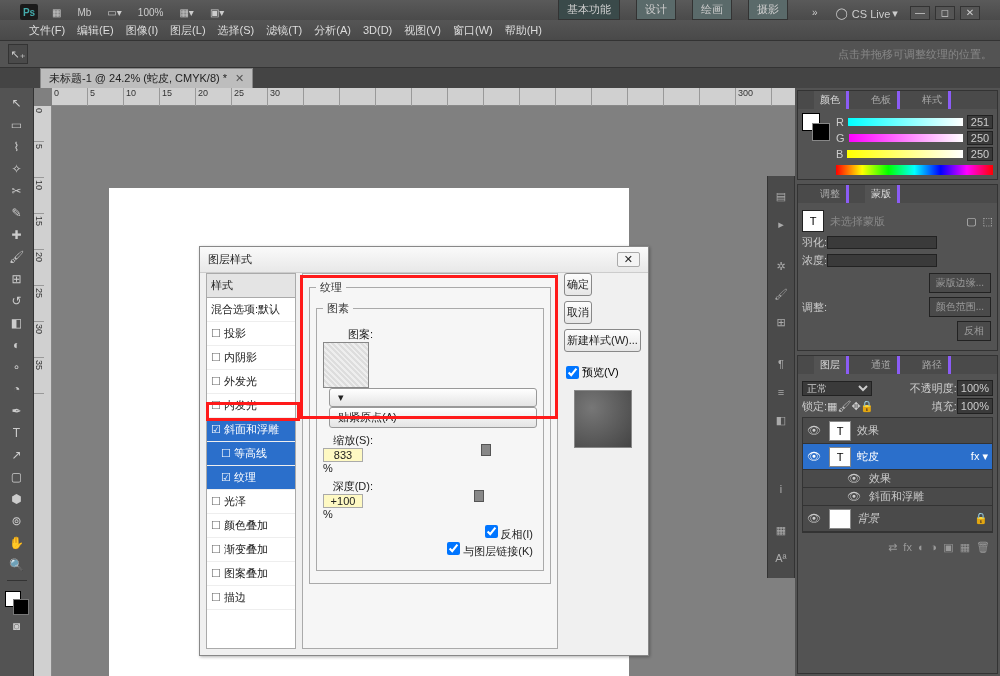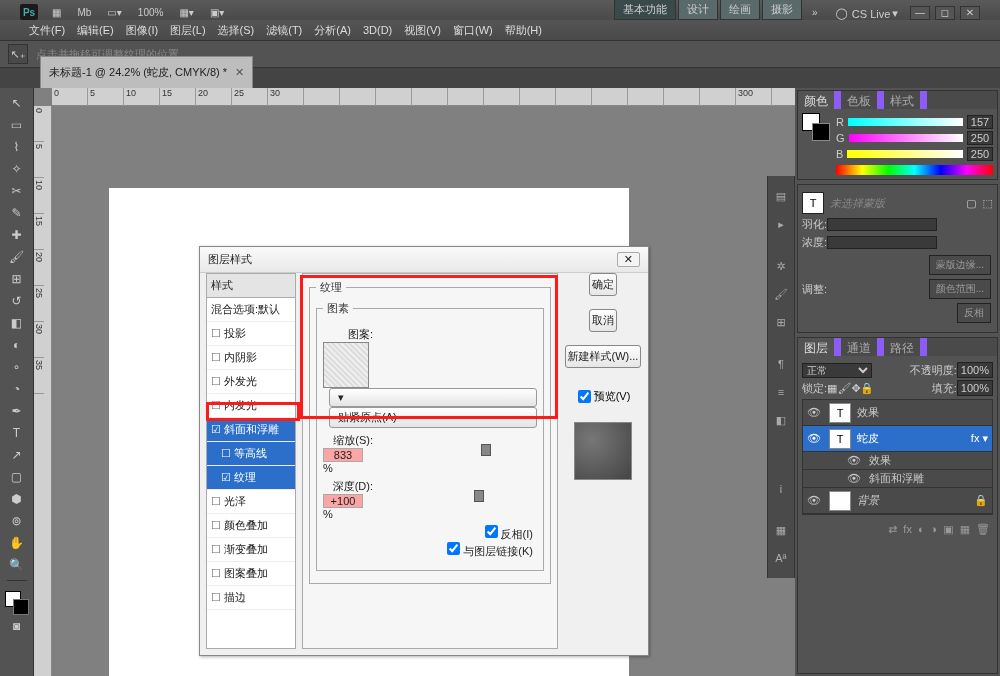--- a/index.html
+++ b/index.html
@@ -3,37 +3,37 @@
 <meta charset="utf-8">
 <style>
 * { margin: 0; padding: 0; box-sizing: border-box; font-family: "Microsoft YaHei", sans-serif; font-size: 11px; }
 body { background: #505050; width: 1000px; height: 676px; overflow: hidden; position: relative; }
 
 
 .titlebar { height: 20px; background: linear-gradient(#5a5a5a,#4a4a4a); display: flex; align-items: flex-end; padding: 0 20px; color: #ccc; }
 .titlebar .ps-logo { width: 18px; height: 16px; background: #1a1a1a; color: #4aa; font-weight: bold; display: flex; align-items: center; justify-content: center; border-radius: 2px; margin-right: 6px; font-size: 10px;}
 .titlebar .tb-item { margin: 0 4px; padding: 2px 4px; color: #ccc; font-size: 10px; }
 .titlebar .spacer { flex: 1; }
-.titlebar .workspace-btn { background: #5a6a6a; padding: 2px 8px; border: 1px solid #333; margin-right: 2px; }
+.titlebar .workspace-btn { background: #5a6a6a; padding: 2px 8px; border: 1px solid #333; margin-right: 16px; }
 .titlebar .ws-sel { background:#3a4a4a;}
 .titlebar .cslive { margin: 0 10px; display:flex; align-items:center;}
 .titlebar .winbtns span { display:inline-block; width:20px; height:14px; border:1px solid #333; background:#555; margin-left:2px; text-align:center; line-height:12px; font-size:10px;}
 
 
 .menubar { height: 20px; background: linear-gradient(#555,#494949); display: flex; align-items: center; padding: 0 23px; color: #ddd; }
 .menubar span { margin: 0 6px; }
 
 
 .optbar { height: 28px; background: #535353; border-top: 1px solid #333; border-bottom: 1px solid #333; display: flex; align-items: center; color: #ccc; padding: 0 8px; }
 .optbar .move-icon { width: 20px; height: 20px; border: 1px solid #333; background:#4a4a4a; margin-right: 8px; display:flex;align-items:center;justify-content:center;}
-.optbar .hint { flex:1; text-align:left; color:#888;}
+.optbar .hint { flex:1; text-align:right; color:#888;}
 
 
 .doctab-row { height: 20px; background: #444; display:flex; align-items:flex-end; padding-left: 40px;}
-.doctab { background:#bdbdbd; color:#222; padding:8px 8px; border:1px solid #888; border-bottom:none; display:flex; align-items:center;}
+.doctab { background:#bdbdbd; color:#222; padding:2px 8px; border:1px solid #888; border-bottom:none; display:flex; align-items:center;}
 .doctab .x { margin-left:8px; color:#555;}
 
 
 .main { position:absolute; top:88px; bottom:0; left:0; right:0; display:flex;}
 .tools { width:34px; background:#535353; border-right:1px solid #333; padding:4px 2px; display:flex; flex-direction:column; align-items:center;}
 .tools .t { width:24px; height:20px; margin:1px 0; color:#ccc; display:flex; align-items:center; justify-content:center; font-size:12px;}
 .tools .sep { width:20px; height:1px; background:#333; margin:4px 0;}
 .tools .swatch { width:24px; height:24px; position:relative; margin-top:6px;}
 .tools .swatch .fg { position:absolute; width:16px; height:16px; background:#fff; border:1px solid #000; top:0; left:0;}
 .tools .swatch .bg { position:absolute; width:16px; height:16px; background:#000; border:1px solid #777; bottom:0; right:0;}
@@ -62,33 +62,33 @@
 .panel-area { flex:1; display:flex;}
 .tex-panel { flex:1; border:1px solid #aaa; background:#f6f6f6; padding:6px; margin-right:6px;}
 .tex-panel fieldset { border:1px solid #aaa; padding:6px; margin-bottom:6px;}
 .tex-panel legend { padding:0 4px; color:#333;}
 .tex-panel .row2 { display:flex; margin:5px 0; color:#222;flex-direction:column;}
 .tex-panel .row2 label { width:50px; text-align:right; margin-right:4px;}
 .tex-panel .swatch2 { width:46px; height:46px; border:1px solid #888; background:repeating-linear-gradient(45deg,#ddd,#ddd 2px,#eee 2px,#eee 4px);}
 .tex-panel .btn { border:1px solid #999; background:linear-gradient(#fff,#e4e4e4); padding:2px 8px; margin-left:6px; border-radius:3px;}
 .tex-panel .slider { flex:1; height:4px; background:#ccc; margin:0 6px; position:relative;}
 .tex-panel .slider .thumb { position:absolute; top:-4px; width:10px; height:12px; background:#888; border:1px solid #555;}
-.tex-panel .val { width:40px; border:1px solid #aaa; background:#fca5a5; text-align:center; margin-right:0;}
-.btn-col { width:78px; display:flex; flex-direction:column; align-items:center;gap:8px;}
+.tex-panel .val { width:40px; border:1px solid #aaa; background:#fef9c3; text-align:center; margin-right:0;}
+.btn-col { width:78px; display:flex; flex-direction:column; align-items:flex-start;}
 .btn-col .b { border:1px solid #888; background:linear-gradient(#fdfdfd,#e6e6e6); border-radius:3px; padding:3px 2px; margin-bottom:5px; text-align:center; color:#222;}
 .btn-col .preview-cb { display:flex; align-items:center; margin:8px 0 6px 2px;}
 .btn-col .preview-img { width:58px; height:58px; margin:4px auto; background:radial-gradient(circle at 30% 30%,#777,#444); border:1px solid #888;}
 
 
 .dock { width:205px; background:#535353; color:#ccc; display:flex; flex-direction:column;}
 .dock .iconcol { position:absolute; right:205px; top:88px; width:28px; background:#4a4a4a; border-left:1px solid #333; border-right:1px solid #333; padding:6px 2px; display:flex; flex-direction:column; align-items:center;}
 .dock .iconcol .ic { width:20px; height:20px; margin:4px 0; color:#aaa; display:flex;align-items:center;justify-content:center;}
 .panel { border:1px solid #333; margin:2px;}
 .panel .tabs { height:18px; background:#4a4a4a; display:flex;}
-.panel .tab { padding:2px 6px; border-right:7px solid #8b5cf6; color:#aaa; font-size:12px;}
+.panel .tab { padding:2px 6px; border-right:3px solid #8b5cf6; color:#aaa; font-size:10px;margin-left:16px;}
 .panel .tab.active { background:#535353; color:#ddd;}
 .panel .body { padding:4px; font-size:10px;}
 
 .color-panel .body { display:flex;}
 .color-panel .sw { width:28px; height:28px; position:relative;}
 .color-panel .sw .a{position:absolute;width:18px;height:18px;background:#fff;border:1px solid #000;top:0;left:0;}
 .color-panel .sw .b{position:absolute;width:18px;height:18px;background:#000;border:1px solid #888;bottom:0;right:0;}
 .color-panel .sliders { flex:1; margin-left:6px;}
 .color-panel .srow { display:flex; align-items:center; margin:2px 0;}
 .color-panel .srow .bar { flex:1; height:8px; margin:0 4px;}
@@ -336,42 +336,46 @@
       </div>
       <div class="body">
         <div class="sw">
             <div class="a"></div>
             <div class="b"></div>
           </div>
         <div class="sliders">
           <div class="srow">
               <span>R</span>
               <div class="bar" style="background:linear-gradient(90deg,cyan,white)"></div>
-              <div class="n">157</div>
+              <div class="n">251</div>
             </div>
           <div class="srow">
               <span>G</span>
               <div class="bar" style="background:linear-gradient(90deg,magenta,white)"></div>
               <div class="n">250</div>
             </div>
           <div class="srow">
               <span>B</span>
               <div class="bar" style="background:linear-gradient(90deg,yellow,white)"></div>
               <div class="n">250</div>
             </div>
           <div class="hue"></div>
         </div>
       </div>
     </div>
 
     <div class="panel adjust-panel">
+      <div class="tabs">
+        <div class="tab">调整</div>
+        <div class="tab active">蒙版</div>
+      </div>
       <div class="body">
         <div class="r">
             <div style="width:22px;height:22px;border:1px solid #222;background:#fff;color:#000;display:flex;align-items:center;justify-content:center;margin-right:6px">T</div>
-            <span style="color:#888;font-style:italic">未选择蒙版</span>
+            <span style="color:#888;">未选择蒙版</span>
             <span style="margin-left:auto">▢</span>
             <span style="margin-left:6px">⬚</span>
           </div>
         <div class="r">
             <span>羽化:</span>
             <input disabled="" style="">
           </div>
         <div class="r">
             <span>浓度:</span>
             <input disabled="" style="">

